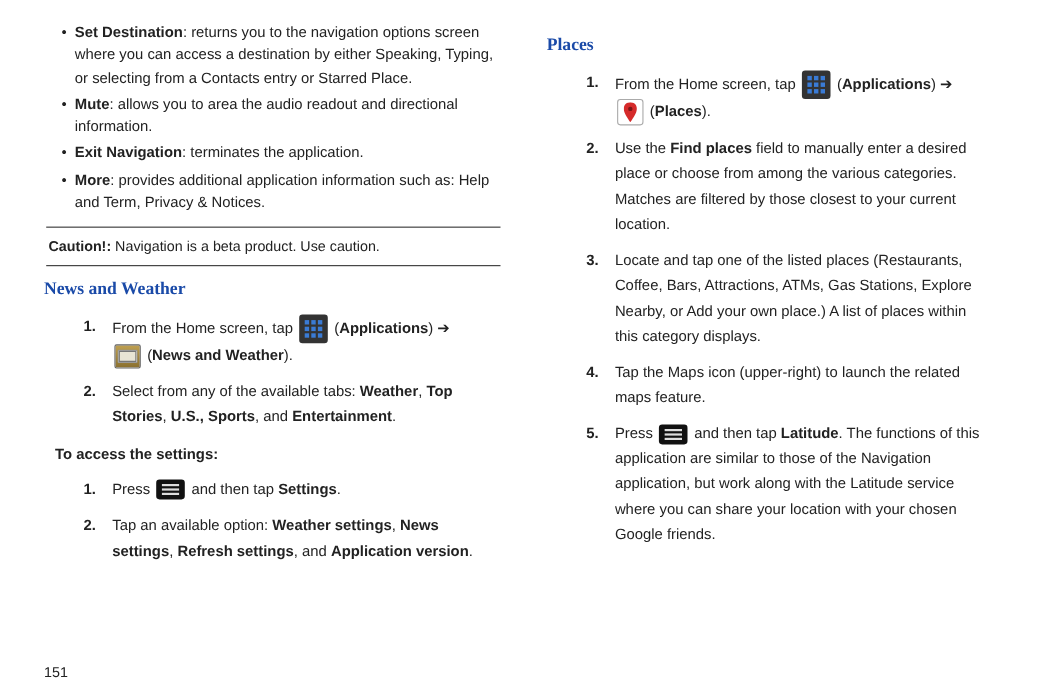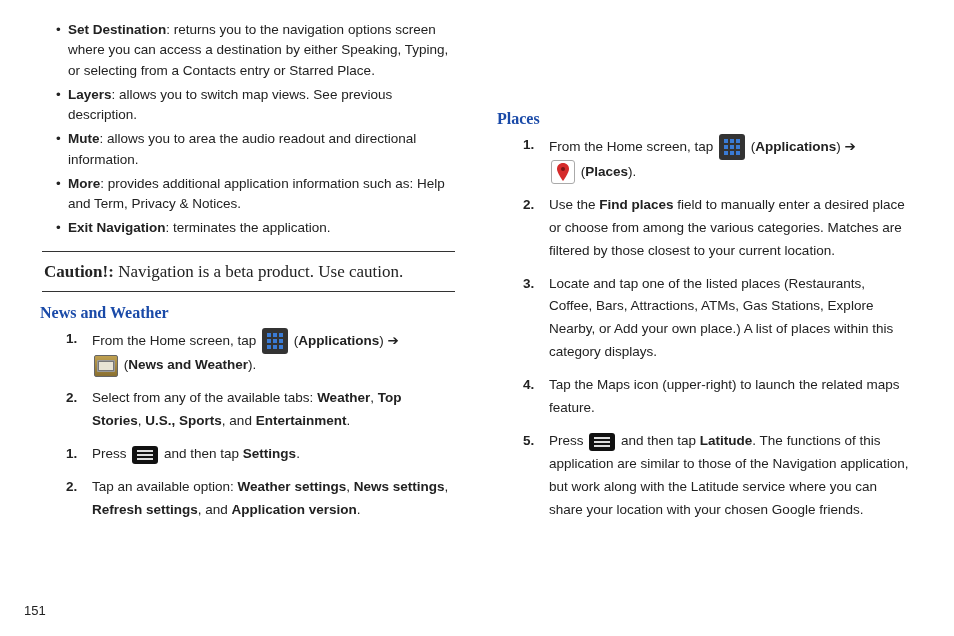--- a/index.html
+++ b/index.html
@@ -9,21 +9,20 @@
     font-size: 13.5px;
     color: #222;
     width: 954px;
     height: 636px;
     box-sizing: border-box;
     font-stretch: condensed;
   }
   .columns {
     display: flex;
     gap: 40px;
-    align-items: flex-end;
   }
   .col {
     flex: 1;
     min-width: 0;
   }
   .bullet-list {
     margin: 0 0 12px 18px;
   }
   .bullet-item {
     position: relative;
@@ -37,33 +36,32 @@
     left: -2px;
     top: 0;
   }
   .divider {
     border: none;
     border-top: 1px solid #333;
     margin: 8px 2px;
   }
   .caution {
     padding: 0 4px;
-    font-size: 17px;
+    font-size: 13px;
     line-height: 1.4;
-    font-family: Liberation Serif, serif;
   }
   .section-title {
     font-family: Georgia, "Times New Roman", serif;
     font-weight: bold;
     color: #1a4aa8;
     font-size: 16px;
     margin: 12px 0 6px 0;
   }
   .ol {
-    margin: 4px;
+    margin: 14px;
     padding-left: 44px;
     counter-reset: item;
   }
   .ol-item {
     position: relative;
     margin-bottom: 10px;
     line-height: 1.7;
     padding-left: 4px;
   }
   .ol-item::before {
@@ -78,21 +76,21 @@
     font-weight: bold;
     margin: 10px 0 6px 10px;
   }
   .intro {
     line-height: 1.45;
     margin: 2px 0 12px 0;
   }
   .page-num {
     position: absolute;
     bottom: 18px;
-    left: 24px;
+    left: 40px;
     font-size: 13px;
   }
   b { font-weight: bold; }
   .icon-apps {
     display: inline-flex;
     vertical-align: middle;
     width: 22px;
     height: 22px;
     background: #333;
     border-radius: 3px;
@@ -149,24 +147,23 @@
   }
   .icon-pin svg { width: 12px; height: 18px; }
 </style>
 </head>
 <body>
 
 <div class="columns">
   <div class="col">
     <div class="bullet-list">
       <div class="bullet-item"><b>Set Destination</b><span>: returns you to the navigation options screen where you can access a destination by either Speaking, Typing, or selecting from a Contacts entry or Starred Place.</span></div>
-      <div class="bullet-item"><b>Layers</b><span>: allows you to switch map views. See previous description.</span></div>
       <div class="bullet-item"><b>Mute</b><span>: allows you to area the audio readout and directional information.</span></div>
+      <div class="bullet-item"><b>Exit Navigation</b><span>: terminates the application.</span></div>
       <div class="bullet-item"><b>More</b><span>: provides additional application information such as: Help and Term, Privacy &amp; Notices.</span></div>
-      <div class="bullet-item"><b>Exit Navigation</b><span>: terminates the application.</span></div>
     </div>
     <hr class="divider">
     <div class="caution"><b>Caution!:</b><span> Navigation is a beta product. Use caution.</span></div>
     <hr class="divider">
 
     <div class="section-title">News and Weather</div>
     <div class="ol">
       <div class="ol-item">
         <span>From the Home screen, tap </span>
         <span class="icon-apps">
@@ -185,20 +182,21 @@
         <span> (<b>Applications</b>)<span> ➔</span></span>
         <br>
         <span class="icon-news"></span>
         <span> (<b>News and Weather</b>).</span>
       </div>
       <div class="ol-item">
         <span>Select from any of the available tabs: </span><b>Weather</b><span>, </span><b>Top Stories</b><span>, </span><b>U.S.,</b><span> </span><b>Sports</b><span>, </span><span> and </span><b>Entertainment</b><span>.</span>
       </div>
     </div>
 
+    <div class="subhead">To access the settings:</div>
     <div class="ol">
       <div class="ol-item">
         <span>Press </span>
         <span class="icon-menu">
             <svg viewBox="0 0 16 12">
               <rect x="0" y="1" width="16" height="2" fill="#ddd"></rect>
               <rect x="0" y="5" width="16" height="2" fill="#ddd"></rect>
               <rect x="0" y="9" width="16" height="2" fill="#ddd"></rect>
             </svg>
           </span>

